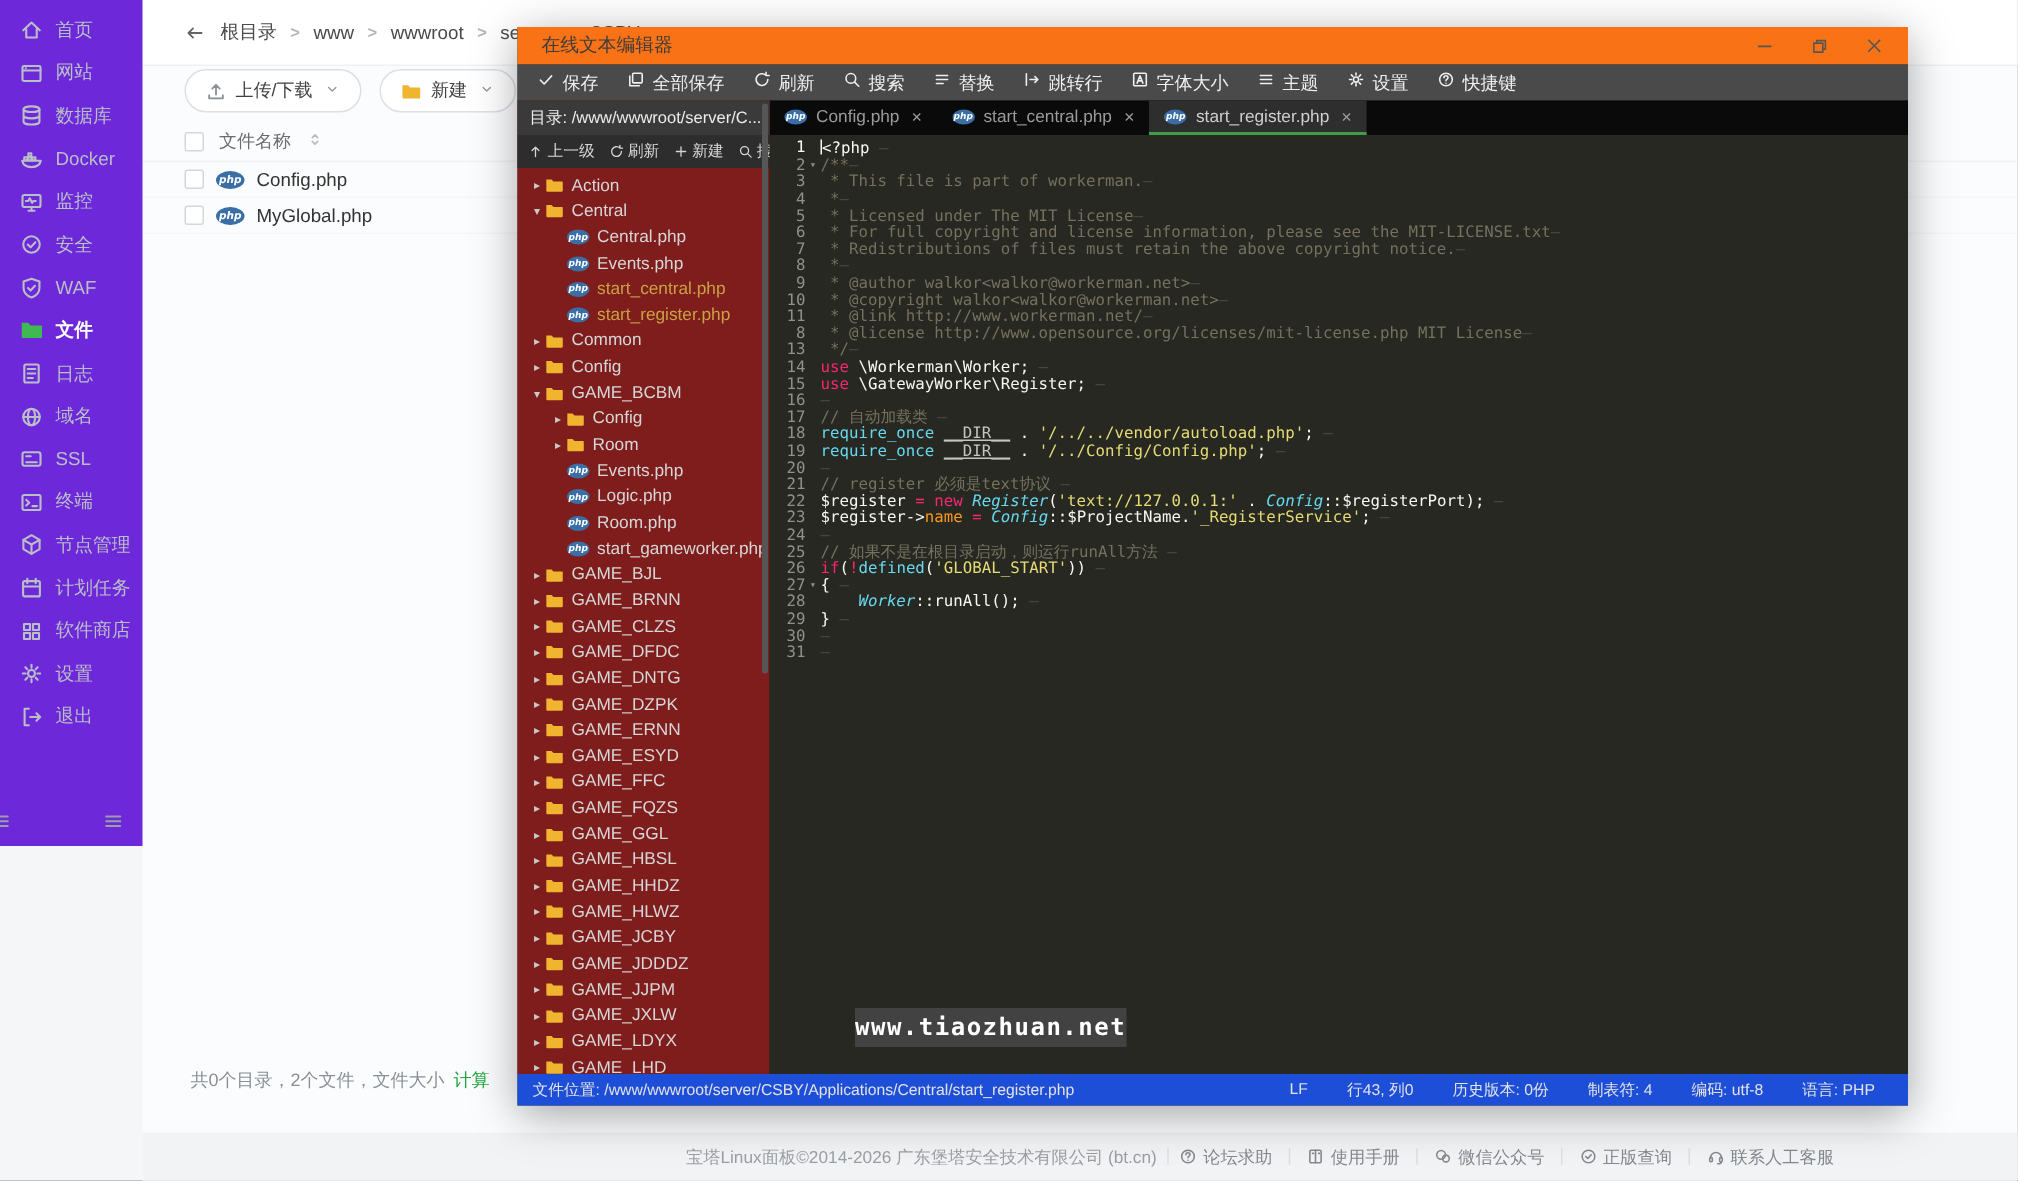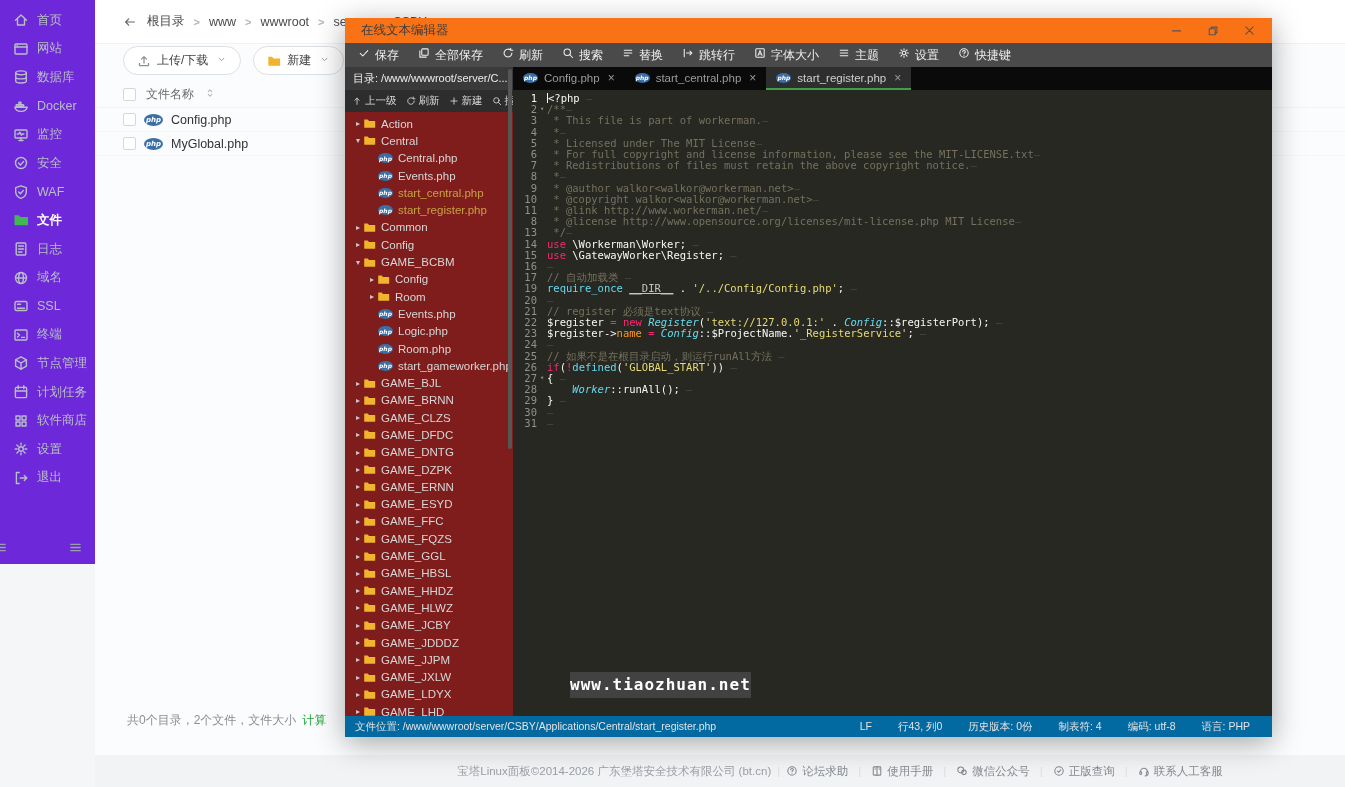--- a/index.html
+++ b/index.html
@@ -89,21 +89,21 @@
   .fold{width:10px;font-size:7px;color:#8f908a;text-align:center;flex:0 0 auto;line-height:11.2px}
   .code-line.active .ln{color:#f8f8f2}
   .lt{flex:1}
   .tk-w{color:#f8f8f2}.tk-c{color:#75715e}.tk-k{color:#f92672}.tk-s{color:#e6db74}
   .tk-f{color:#66d9ef}.tk-t{color:#66d9ef;font-style:italic}.tk-p{color:#fd971f}
   .tk-d{color:#c6c6c0;text-decoration:underline}.tk-i{color:#49493f}
   .tk-cur{display:inline-block;width:1px;height:10px;background:#f8f8f2;vertical-align:-1px}
   .watermark{position:absolute;left:57px;bottom:18px;height:26px;padding:0 0;
     background:rgba(68,68,70,.92);color:#fff;display:flex;align-items:center;
     font-family:"DejaVu Sans Mono",monospace;font-size:16px;font-weight:bold;letter-spacing:1px}
-  .statusbar{height:21px;background:#0369a1;display:flex;align-items:center;flex:0 0 auto;
+  .statusbar{height:21px;background:#1d4ed8;display:flex;align-items:center;flex:0 0 auto;
     font-size:10.5px;color:#e3e3e3;padding:0 22px 0 10px}
   .status-items{margin-left:auto;display:flex;gap:26px;white-space:nowrap}
 </style>
 </head>
 <body>
 
 <div class="sidebar">
   <div class="side-items" id="side-items">
       <div class="side-item">
         <svg width="16" height="16" viewBox="0 0 16 16" fill="none" stroke="currentColor" stroke-width="1.4" stroke-linecap="round" stroke-linejoin="round">
@@ -795,20 +795,21 @@
             <div class="code-line"><span class="ln">8</span><span class="fold"></span><span class="lt"><span class="tk-c"> *</span><span class="tk-i">–</span></span></div>
             <div class="code-line"><span class="ln">9</span><span class="fold"></span><span class="lt"><span class="tk-c"> * @author walkor&lt;walkor@workerman.net&gt;</span><span class="tk-i">–</span></span></div>
             <div class="code-line"><span class="ln">10</span><span class="fold"></span><span class="lt"><span class="tk-c"> * @copyright walkor&lt;walkor@workerman.net&gt;</span><span class="tk-i">–</span></span></div>
             <div class="code-line"><span class="ln">11</span><span class="fold"></span><span class="lt"><span class="tk-c"> * @link http://www.workerman.net/</span><span class="tk-i">–</span></span></div>
             <div class="code-line"><span class="ln">8</span><span class="fold"></span><span class="lt"><span class="tk-c"> * @license http://www.opensource.org/licenses/mit-license.php MIT License</span><span class="tk-i">–</span></span></div>
             <div class="code-line"><span class="ln">13</span><span class="fold"></span><span class="lt"><span class="tk-c"> */</span><span class="tk-i">–</span></span></div>
             <div class="code-line"><span class="ln">14</span><span class="fold"></span><span class="lt"><span class="tk-k">use</span><span class="tk-w"> \Workerman\Worker;</span><span class="tk-i"> –</span></span></div>
             <div class="code-line"><span class="ln">15</span><span class="fold"></span><span class="lt"><span class="tk-k">use</span><span class="tk-w"> \GatewayWorker\Register;</span><span class="tk-i"> –</span></span></div>
             <div class="code-line"><span class="ln">16</span><span class="fold"></span><span class="lt"><span class="tk-i">–</span></span></div>
             <div class="code-line"><span class="ln">17</span><span class="fold"></span><span class="lt"><span class="tk-c">// 自动加载类</span><span class="tk-i"> –</span></span></div>
+            <div class="code-line"><span class="ln">18</span><span class="fold"></span><span class="lt"><span class="tk-f">require_once</span><span class="tk-w"> </span><span class="tk-d">__DIR__</span><span class="tk-w"> . </span><span class="tk-s">'/../../vendor/autoload.php'</span><span class="tk-w">;</span><span class="tk-i"> –</span></span></div>
             <div class="code-line"><span class="ln">19</span><span class="fold"></span><span class="lt"><span class="tk-f">require_once</span><span class="tk-w"> </span><span class="tk-d">__DIR__</span><span class="tk-w"> . </span><span class="tk-s">'/../Config/Config.php'</span><span class="tk-w">;</span><span class="tk-i"> –</span></span></div>
             <div class="code-line"><span class="ln">20</span><span class="fold"></span><span class="lt"><span class="tk-i">–</span></span></div>
             <div class="code-line"><span class="ln">21</span><span class="fold"></span><span class="lt"><span class="tk-c">// register 必须是text协议</span><span class="tk-i"> –</span></span></div>
             <div class="code-line"><span class="ln">22</span><span class="fold"></span><span class="lt"><span class="tk-w">$register </span><span class="tk-k">=</span><span class="tk-w"> </span><span class="tk-k">new</span><span class="tk-w"> </span><span class="tk-t">Register</span><span class="tk-w">(</span><span class="tk-s">'text://127.0.0.1:'</span><span class="tk-w"> . </span><span class="tk-t">Config</span><span class="tk-w">::</span><span class="tk-w">$registerPort</span><span class="tk-w">);</span><span class="tk-i"> –</span></span></div>
             <div class="code-line"><span class="ln">23</span><span class="fold"></span><span class="lt"><span class="tk-w">$register</span><span class="tk-w">-&gt;</span><span class="tk-p">name</span><span class="tk-w"> </span><span class="tk-k">=</span><span class="tk-w"> </span><span class="tk-t">Config</span><span class="tk-w">::</span><span class="tk-w">$ProjectName</span><span class="tk-w">.</span><span class="tk-s">'_RegisterService'</span><span class="tk-w">;</span><span class="tk-i"> –</span></span></div>
             <div class="code-line"><span class="ln">24</span><span class="fold"></span><span class="lt"><span class="tk-i">–</span></span></div>
             <div class="code-line"><span class="ln">25</span><span class="fold"></span><span class="lt"><span class="tk-c">// 如果不是在根目录启动，则运行runAll方法</span><span class="tk-i"> –</span></span></div>
             <div class="code-line"><span class="ln">26</span><span class="fold"></span><span class="lt"><span class="tk-k">if</span><span class="tk-w">(</span><span class="tk-k">!</span><span class="tk-f">defined</span><span class="tk-w">(</span><span class="tk-s">'GLOBAL_START'</span><span class="tk-w">))</span><span class="tk-i"> –</span></span></div>
             <div class="code-line"><span class="ln">27</span><span class="fold">▾</span><span class="lt"><span class="tk-w">{</span><span class="tk-i"> –</span></span></div>
             <div class="code-line"><span class="ln">28</span><span class="fold"></span><span class="lt"><span class="tk-w">    </span><span class="tk-t">Worker</span><span class="tk-w">::</span><span class="tk-w">runAll</span><span class="tk-w">();</span><span class="tk-i"> –</span></span></div>

